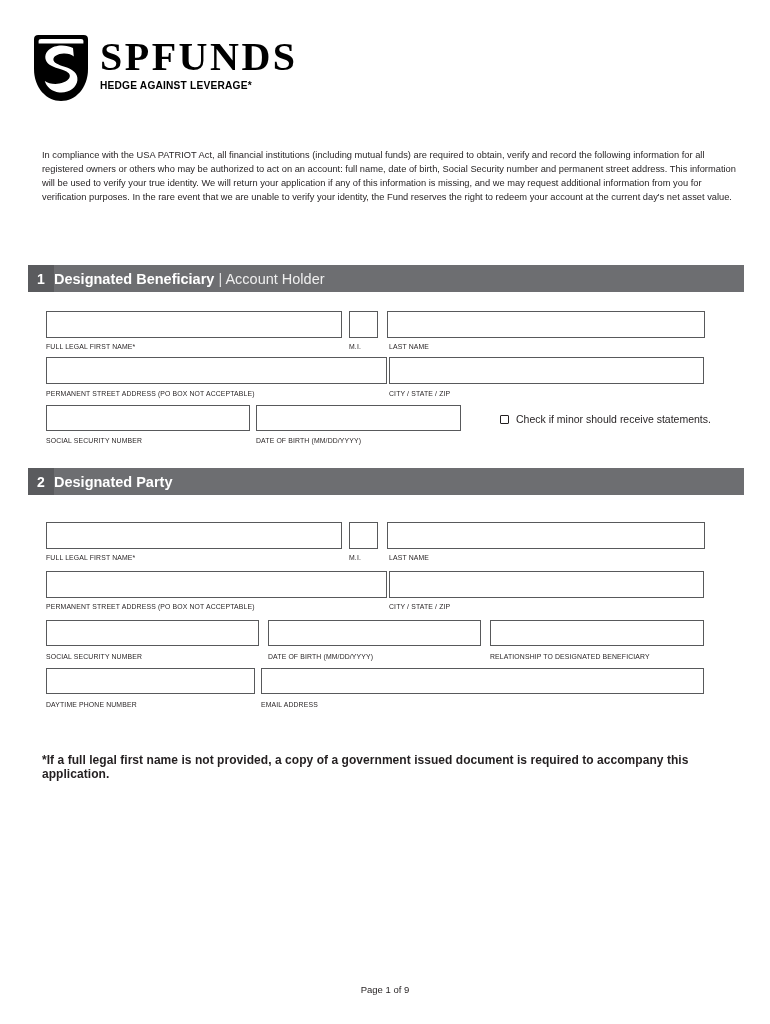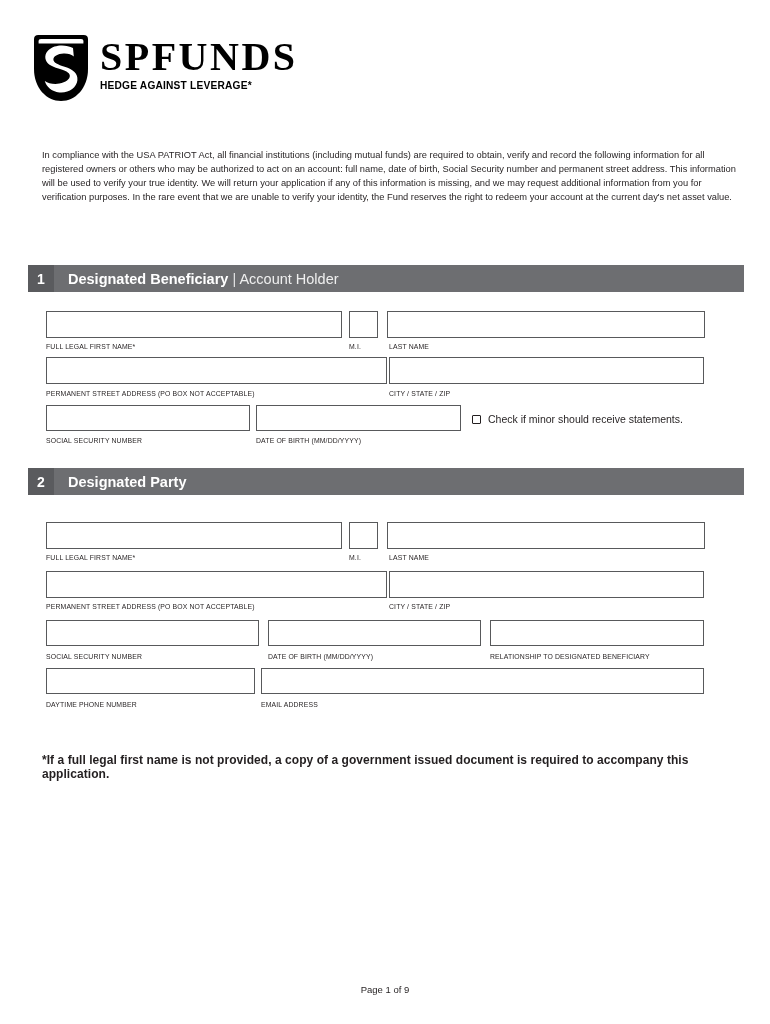--- a/index.html
+++ b/index.html
@@ -113,21 +113,21 @@
     font-weight: 700;
     display: flex;
     align-items: center;
     justify-content: center;
     flex: 0 0 auto;
   }
   .section-title {
     color: #ffffff;
     font-size: 14.5px;
     font-weight: 700;
-    padding-left: 14px;
+    padding-left: 0;
     white-space: nowrap;
   }
   .section-title .sep {
     font-weight: 400;
     color: #e2e2e3;
   }
   .section-title .sub {
     font-weight: 400;
     color: #efefef;
   }
@@ -241,21 +241,21 @@
 
   <div class="fieldbox" style="left:389px; top:357px; width:315px; height:27px;"></div>
   <div class="fieldlabel" style="left:389px; top:389px;">CITY / STATE / ZIP</div>
 
   <div class="fieldbox" style="left:46px; top:405px; width:204px; height:26px;"></div>
   <div class="fieldlabel" style="left:46px; top:436px;">SOCIAL SECURITY NUMBER</div>
 
   <div class="fieldbox" style="left:256px; top:405px; width:205px; height:26px;"></div>
   <div class="fieldlabel" style="left:256px; top:436px;">DATE OF BIRTH (MM/DD/YYYY)</div>
 
-  <div class="checkbox-row" style="left:472px; top:413px;">
+  <div class="checkbox-row" style="left:500px; top:413px;">
     <span class="checkbox-mark"></span>
     <span class="checkbox-label">Check if minor should receive statements.</span>
   </div>
 
   <div class="section-bar" style="left:28px; top:468px; width:716px;">
     <div class="section-num">2</div>
     <div class="section-title">
       <span>Designated Party</span>
     </div>
   </div>

